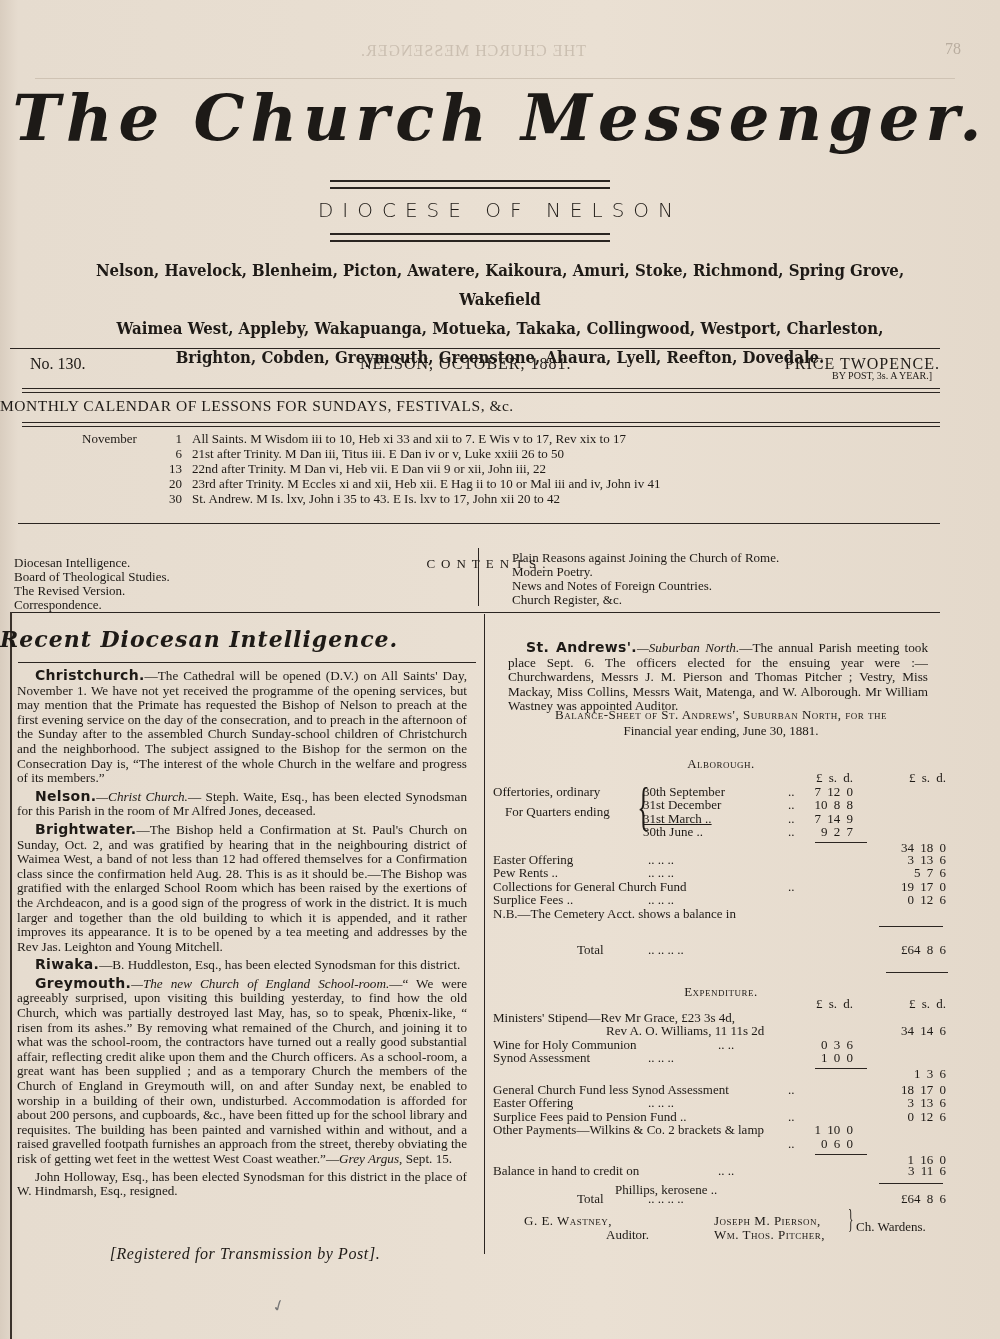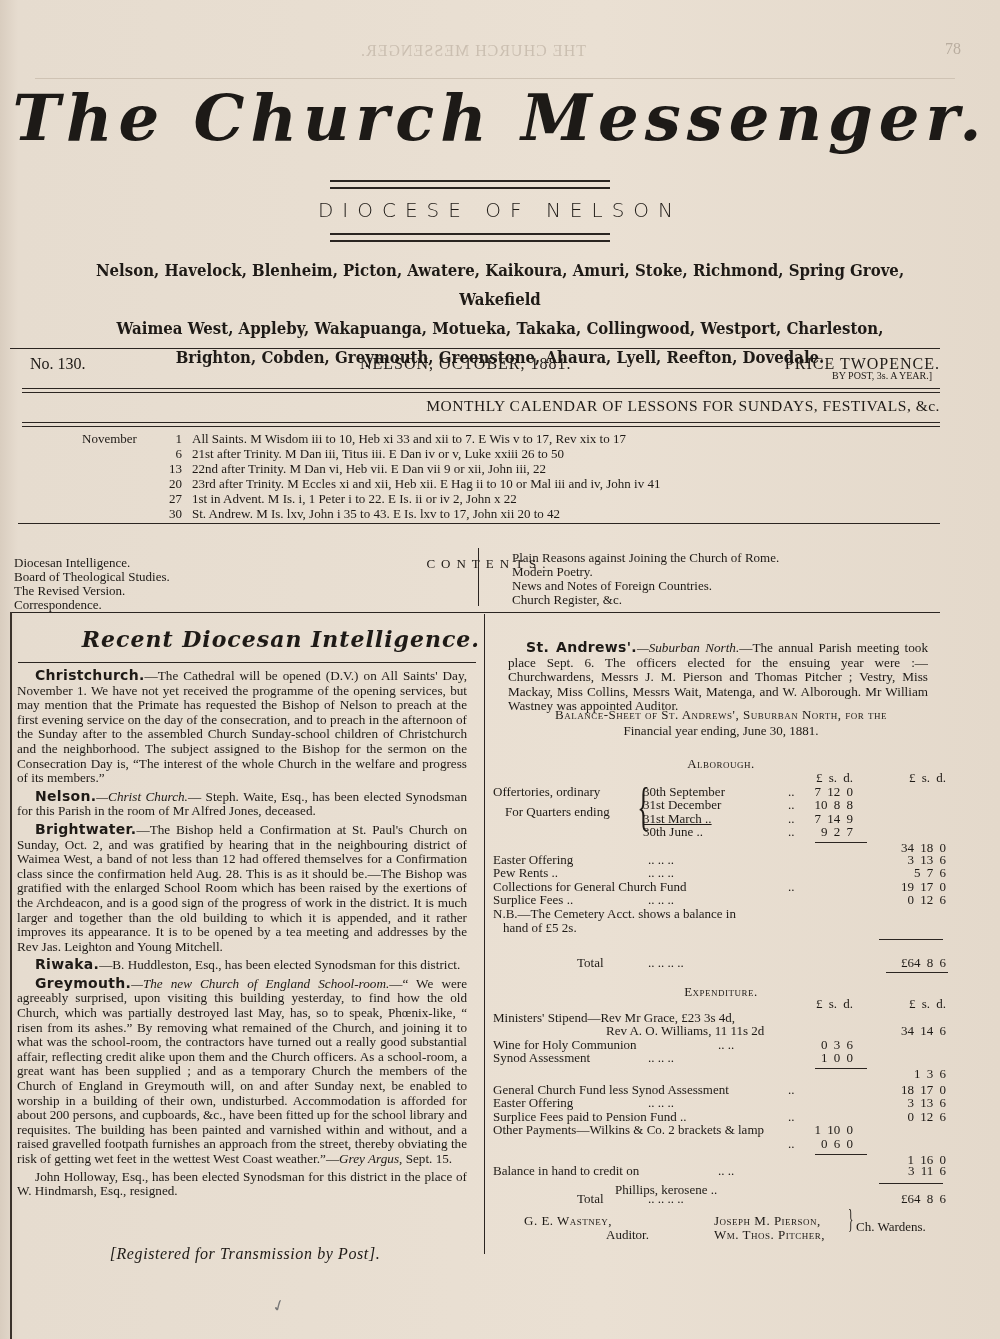--- a/index.html
+++ b/index.html
@@ -18,30 +18,30 @@
            font-family:"DejaVu Sans",sans-serif;font-size:20px;letter-spacing:9px;font-weight:300;}
   .towns{position:absolute;top:256px;left:0;width:1000px;text-align:center;font-weight:bold;
          font-size:17px;line-height:29px;font-family:"DejaVu Serif",serif;transform:scaleX(0.88);transform-origin:center top;}
   .rule{position:absolute;border-top:1.5px solid #2b2521;}
   .rule2{position:absolute;height:3px;border-top:1.5px solid #2b2521;border-bottom:1.5px solid #2b2521;}
   .issue{position:absolute;top:355px;left:30px;width:910px;font-size:16px;}
   .issue .no{position:absolute;left:0;top:0;text-align:right;}
   .issue .date{position:absolute;left:330px;top:0;letter-spacing:1px;}
   .issue .price{position:absolute;right:0;top:0;letter-spacing:1px;text-align:center;}
   .issue .post{position:absolute;right:8px;top:15px;font-size:10px;}
-  .cal-title{position:absolute;top:397px;left:0;width:940px;text-align:right;font-size:15.5px;letter-spacing:0.5px;}
+  .cal-title{position:absolute;top:397px;left:0;width:940px;text-align:left;font-size:15.5px;letter-spacing:0.5px;}
   .cal{position:absolute;top:431px;left:82px;font-size:13px;line-height:15px;}
   .cal-row{display:flex;white-space:nowrap;}
   .cal-month{width:78px;}
   .cal-day{width:22px;text-align:right;margin-right:10px;}
   .contents-title{position:absolute;top:556px;left:0;width:940px;text-align:center;font-size:13px;letter-spacing:6px;padding-left:19px;}
   .contents-left{position:absolute;top:556px;left:14px;font-size:13px;line-height:14px;}
   .contents-right{position:absolute;top:551px;left:512px;font-size:13px;line-height:14px;}
   .vrule{position:absolute;border-left:1px solid #2b2521;}
-  .section-head{position:absolute;top:626px;left:0;width:480px;text-align:right;font-family:"DejaVu Serif",serif;
+  .section-head{position:absolute;top:626px;left:0;width:480px;text-align:left;font-family:"DejaVu Serif",serif;
                 font-weight:bold;font-style:italic;font-size:22px;letter-spacing:1px;}
   .col{position:absolute;font-size:13.2px;line-height:14.6px;text-align:justify;}
   .col p{margin:0 0 3px 0;text-indent:18px;}
   .lead{font-family:"DejaVu Sans",sans-serif;font-weight:bold;font-size:14px;letter-spacing:0.3px;}
   .it{font-style:italic;}
   .sc{font-variant:small-caps;letter-spacing:0.5px;}
   .registered{position:absolute;top:1245px;left:0;width:490px;text-align:center;font-style:italic;font-size:16px;letter-spacing:0.6px;}
   .tick{position:absolute;top:1296px;left:272px;font-size:16px;color:#777;transform:rotate(-20deg);}
   .bs-head{position:absolute;left:486px;width:470px;text-align:center;font-size:13px;}
   .tbl{position:absolute;left:493px;width:455px;font-size:13px;line-height:13.6px;}
@@ -105,25 +105,20 @@
       <span class="cal-day">13</span>
       <span>22nd after Trinity.   M Dan vi, Heb vii.   E Dan vii 9 or xii, John iii, 22</span>
     </div>
     <div class="cal-row">
       <span class="cal-month"></span>
       <span class="cal-day">20</span>
       <span>23rd after Trinity.   M Eccles xi and xii, Heb xii.   E Hag ii to 10 or Mal iii and iv, John iv 41</span>
     </div>
     <div class="cal-row">
       <span class="cal-month"></span>
-      <span class="cal-day">27</span>
-      <span>1st in Advent.   M Is. i, 1 Peter i to 22.   E Is. ii or iv 2, John x 22</span>
-    </div>
-    <div class="cal-row">
-      <span class="cal-month"></span>
       <span class="cal-day">30</span>
       <span>St. Andrew.   M Is. lxv, John i 35 to 43.   E Is. lxv to 17, John xii 20 to 42</span>
     </div>
   </div>
 
   <div class="rule" style="top:523px;left:18px;width:922px;"></div>
   <div class="contents-title">CONTENTS.</div>
   <div class="contents-left">
     <div>Diocesan Intelligence.</div>
     <div>Board of Theological Studies.</div>
@@ -216,23 +211,20 @@
       <span class="c2">19 17  0</span>
     </div>
     <div class="trow">
       <span class="lbl">Surplice Fees ..</span>
       <span class="dots" style="left:155px;">..          ..          ..</span>
       <span class="c2">0 12  6</span>
     </div>
     <div class="trow">
       <span class="lbl">N.B.—The Cemetery Acct. shows a balance in</span>
     </div>
-    <div class="trow">
-      <span class="lbl" style="left:10px;">hand of £5 2s.</span>
-    </div>
     <div class="trow" style="height:22px;">
       <span class="sum-rule" style="left:386px;width:64px;top:5px;"></span>
     </div>
     <div class="trow">
       <span class="lbl" style="left:84px;">Total</span>
       <span class="dots" style="left:155px;">..          ..          ..          ..</span>
       <span class="c2">£64  8  6</span>
     </div>
   </div>
 

